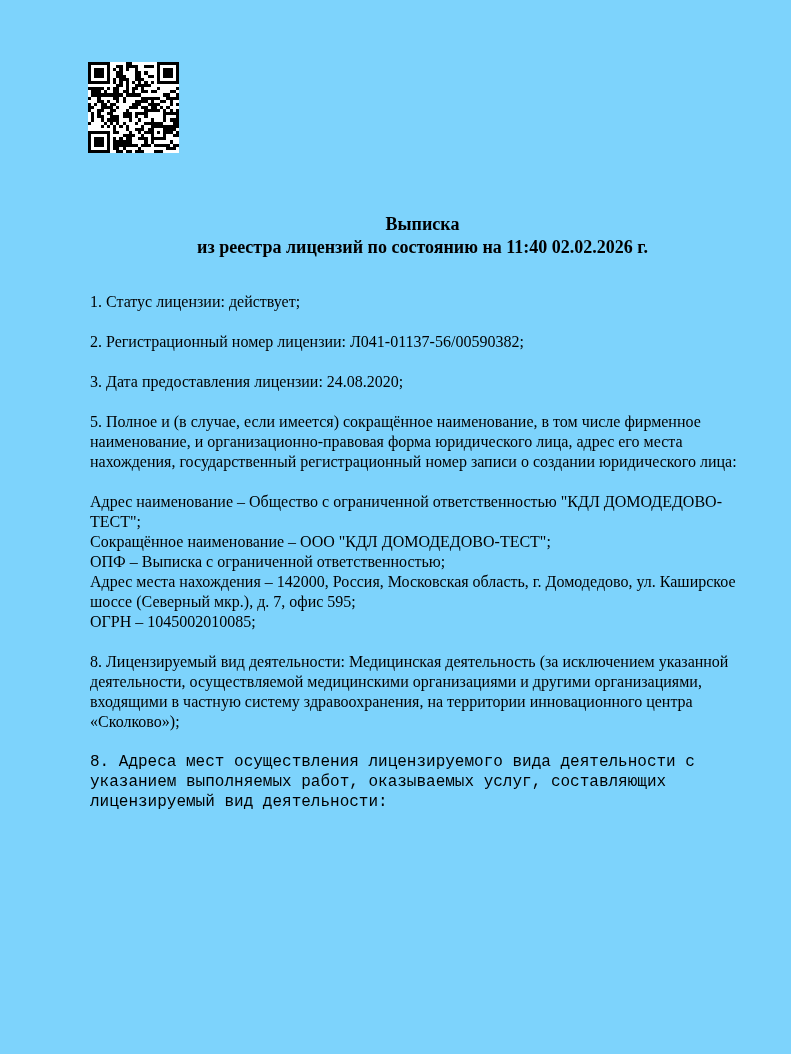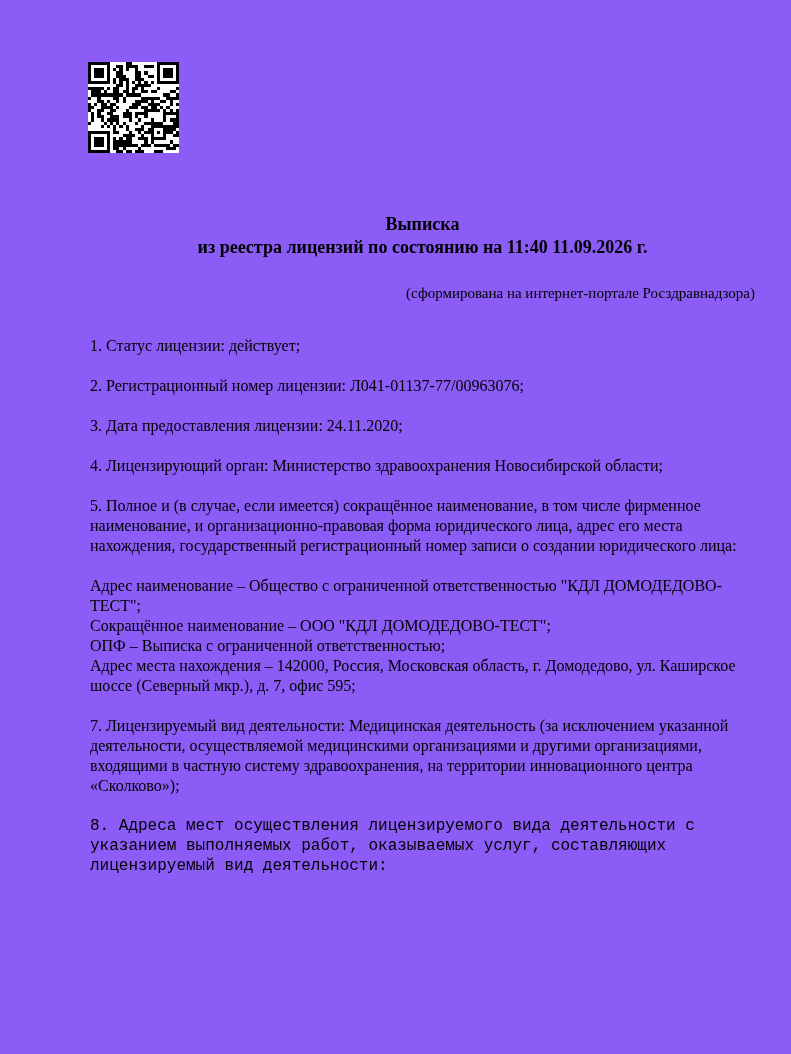--- a/index.html
+++ b/index.html
@@ -1,20 +1,20 @@
 <!DOCTYPE html>
 <html lang="ru"><head>
 <meta charset="utf-8">
 <style>
   html, body { margin: 0; padding: 0; background: #ffffff; }
   .page {
     position: relative;
     width: 791px;
     height: 1054px;
-    background: #8b5cf6;
+    background: #7dd3fc;
     overflow: hidden;
     font-family: "Liberation Serif", "DejaVu Serif", serif;
     font-size: 16px;
     line-height: 20px;
     color: #000000;
   }
   .qr {
     position: absolute;
     left: 88px;
     top: 62px;
@@ -479,37 +479,36 @@
         <rect x="21" y="28" width="1" height="1" fill="#000000"></rect>
         <rect x="22" y="28" width="1" height="1" fill="#000000"></rect>
         <rect x="23" y="28" width="1" height="1" fill="#000000"></rect>
       </svg>
   </div>
 
   <div class="content">
 
     <h1 class="title">
       <span>Выписка</span><br>
-      <span>из реестра лицензий по состоянию на 11:40 11.09.2026 г.</span>
+      <span>из реестра лицензий по состоянию на 11:40 02.02.2026 г.</span>
     </h1>
 
-    <div class="subtitle">(сформирована на интернет-портале Росздравнадзора)</div>
 
     <div class="body-text">
       <p class="para">1. Статус лицензии: действует;</p>
-      <p class="para">2. Регистрационный номер лицензии: Л041-01137-77/00963076;</p>
-      <p class="para">3. Дата предоставления лицензии: 24.11.2020;</p>
-      <p class="para">4. Лицензирующий орган: Министерство здравоохранения Новосибирской области;</p>
+      <p class="para">2. Регистрационный номер лицензии: Л041-01137-56/00590382;</p>
+      <p class="para">3. Дата предоставления лицензии: 24.08.2020;</p>
       <p class="para">5. Полное и (в случае, если имеется) сокращённое наименование, в том числе фирменное наименование, и организационно-правовая форма юридического лица, адрес его места нахождения, государственный регистрационный номер записи о создании юридического лица:</p>
 
       <div class="org-block">
         <div class="org-line">Адрес наименование – Общество с ограниченной ответственностью "КДЛ ДОМОДЕДОВО-ТЕСТ";</div>
         <div class="org-line">Сокращённое наименование – ООО "КДЛ ДОМОДЕДОВО-ТЕСТ";</div>
         <div class="org-line">ОПФ – Выписка с ограниченной ответственностью;</div>
         <div class="org-line">Адрес места нахождения – 142000, Россия, Московская область, г. Домодедово, ул. Каширское шоссе (Северный мкр.), д. 7, офис 595;</div>
+        <div class="org-line">ОГРН – 1045002010085;</div>
       </div>
 
-      <p class="para">7. Лицензируемый вид деятельности: Медицинская деятельность (за исключением указанной деятельности, осуществляемой медицинскими организациями и другими организациями, входящими в частную систему здравоохранения, на территории инновационного центра «Сколково»);</p>
+      <p class="para">8. Лицензируемый вид деятельности: Медицинская деятельность (за исключением указанной деятельности, осуществляемой медицинскими организациями и другими организациями, входящими в частную систему здравоохранения, на территории инновационного центра «Сколково»);</p>
       <p class="para">8. Адреса мест осуществления лицензируемого вида деятельности с указанием выполняемых работ, оказываемых услуг, составляющих лицензируемый вид деятельности:</p>
     </div>
 
   </div>
 </div>
 
 </body></html>

